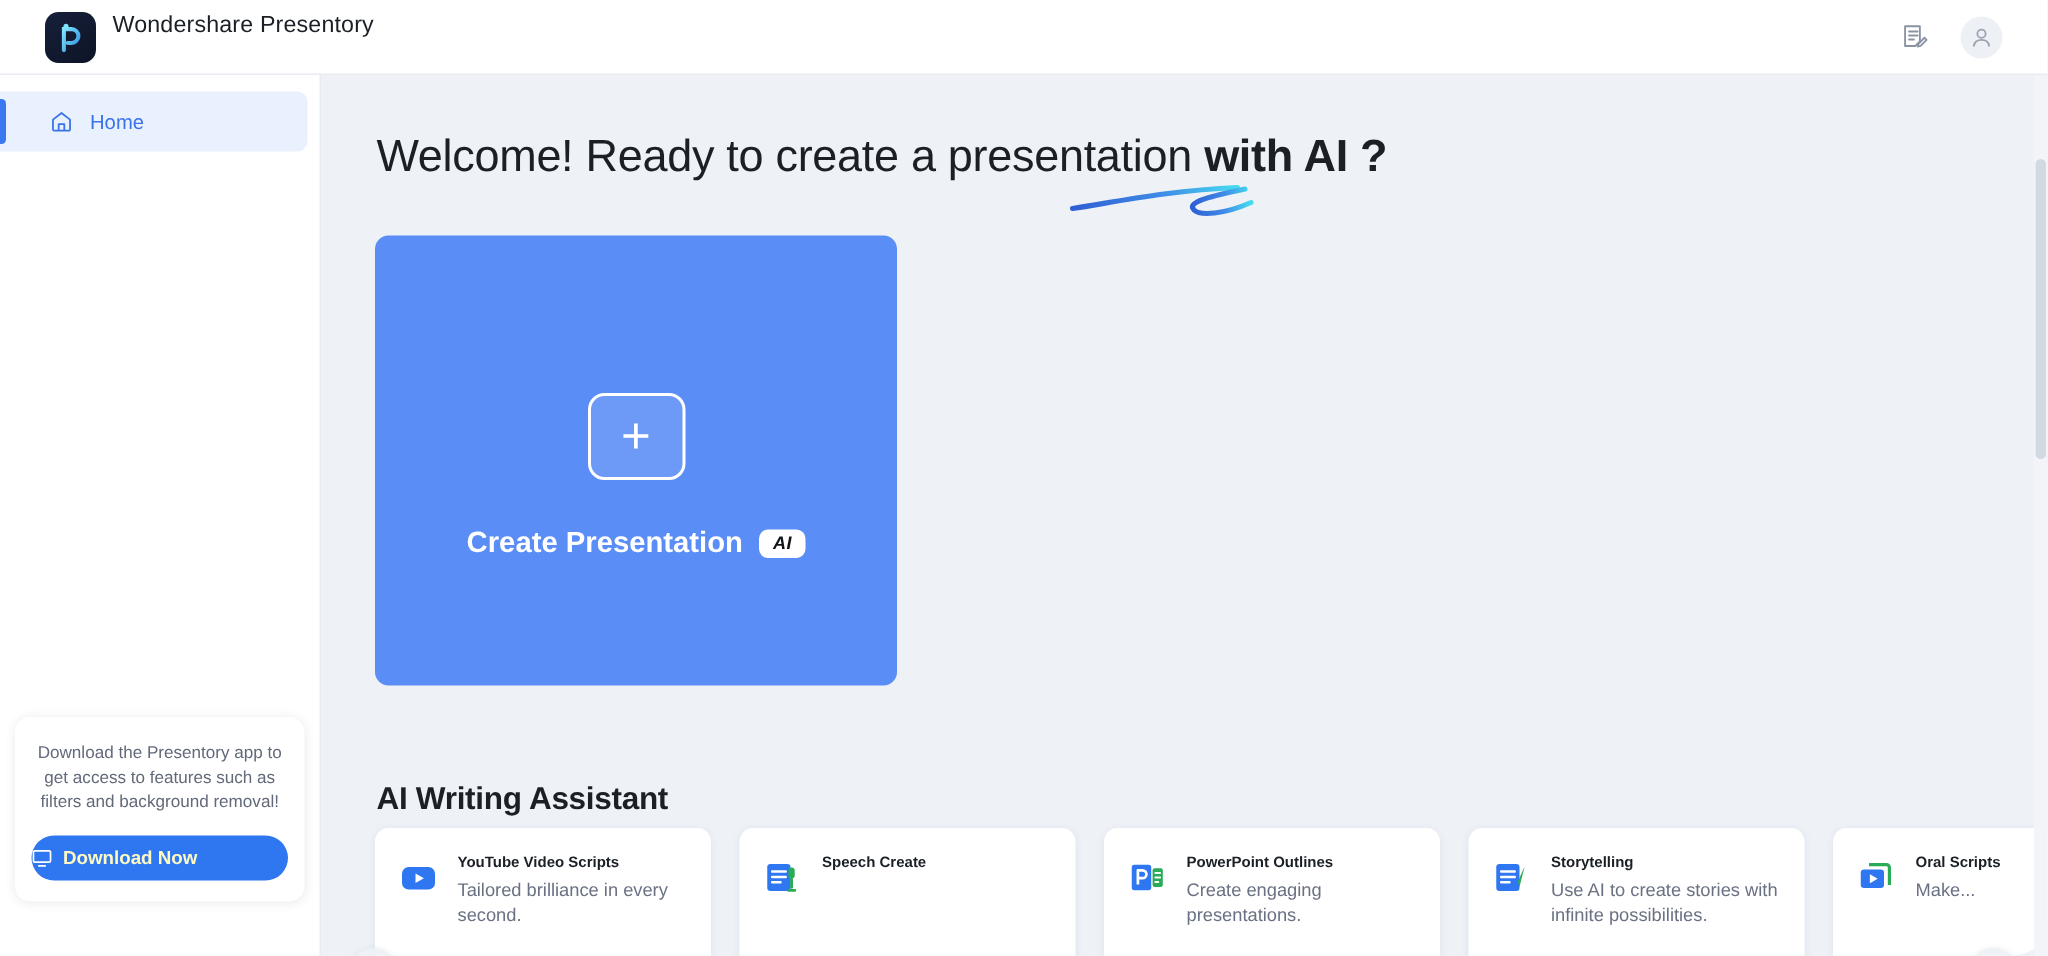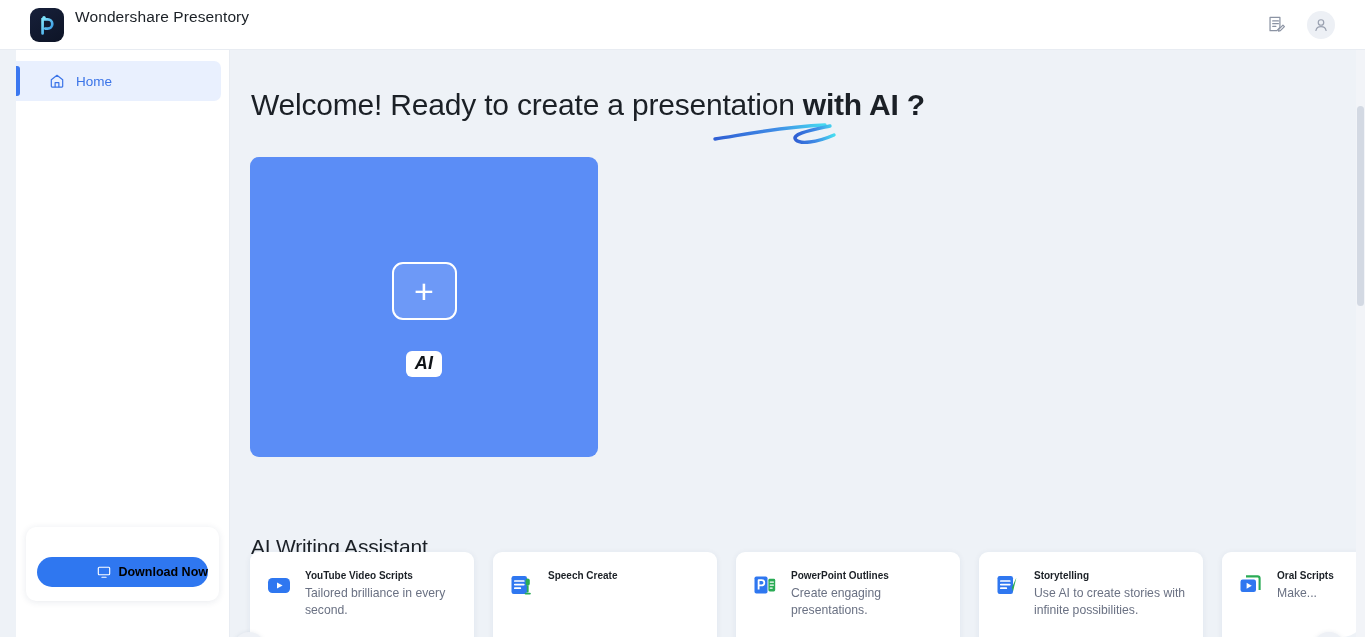--- a/index.html
+++ b/index.html
@@ -36,21 +36,21 @@
     cursor:pointer;
   }
   .avatar-btn {
     width:28px; height:28px; border-radius:50%;
     background:#edf0f5; display:flex; align-items:center; justify-content:center;
     cursor:pointer;
   }
 
   
   .sidebar {
-    position:absolute; top:50px; left:16px; width:214px; height:587px;
+    position:absolute; top:50px; left:0; width:214px; height:587px;
     background:#ffffff; border-right:1px solid #e8ecf2;
   }
   .nav-item {
     position:relative; height:40px; margin:11px 8px 0 0;
     border-radius:0 7px 7px 0;
     display:flex; align-items:center; gap:11px; padding-left:33px;
     cursor:pointer;
   }
   .nav-item.active { background:#e9f0fe; }
   .nav-accent {
@@ -66,22 +66,22 @@
     background:#ffffff; border-radius:10px;
     box-shadow:0 1px 7px rgba(30,50,90,.10);
     padding:16px 11px 14px;
     text-align:center;
   }
   .promo-text {
     font-size:11.4px; line-height:1.42; color:#62697a;
   }
   .promo-btn {
     margin-top:14px; width:100%; height:30px; border:none; border-radius:15px;
-    background:#2f77f0; color:#000000; font-size:12.5px; font-weight:bold;
-    display:flex; align-items:center; justify-content:flex-end; gap:7px;
+    background:#2f77f0; color:#fef9c3; font-size:12.5px; font-weight:bold;
+    display:flex; align-items:center; justify-content:flex-start; gap:7px;
     cursor:pointer; font-family:"Liberation Sans", sans-serif;
   }
 
   
   .main {
     position:absolute; top:50px; left:214px; width:1151px; height:587px;
     overflow:hidden;
     border-radius:23px;
   }
   .headline {
@@ -103,28 +103,28 @@
     display:flex; align-items:center; justify-content:center;
     transform:translateY(-35px);
   }
   .plus-glyph { color:#fff; font-size:34px; line-height:1; font-weight:300; }
   .create-label-row {
     position:absolute; top:194px; display:flex; align-items:center; gap:11px;
   }
   .create-label { font-size:19.5px; font-weight:bold; color:#ffffff; }
   .ai-badge {
     background:#ffffff; border-radius:6px; padding:3px 9px;
-    font-size:18px; font-weight:bold; font-style:italic; color:#101418;
+    font-size:12px; font-weight:bold; font-style:italic; color:#101418;
     letter-spacing:.3px; line-height:1.1;
   }
 
   
   .section-title {
-    position:absolute; left:37px; top:485px;
-    font-size:21px; font-weight:normal; color:#1b2026; letter-spacing:-.2px;
+    position:absolute; left:37px; top:471px;
+    font-size:21px; font-weight:bold; color:#1b2026; letter-spacing:-.2px;
   }
   .carousel {
     position:absolute; left:36px; top:502px; width:1115px; height:100px;
     display:flex; gap:19px;
   }
   .assist-card {
     width:224px; height:100px; flex:none;
     background:#ffffff; border-radius:9px;
     box-shadow:0 1px 6px rgba(35,55,95,.07);
     padding:18px 15px 0 16px;
@@ -196,20 +196,21 @@
     <span class="nav-icon">
       <svg width="16" height="16" viewBox="0 0 18 18" fill="none" stroke="#3b74e8" stroke-width="1.35">
         <path d="M2.6 7.6 9 2.6l6.4 5v7.4a.9.9 0 0 1-.9.9h-11a.9.9 0 0 1-.9-.9z" stroke-linejoin="round"></path>
         <path d="M6.9 15.9v-5h4.2v5" stroke-linejoin="round"></path>
       </svg>
     </span>
     <span class="nav-label">Home</span>
   </div>
 
   <div class="promo">
+    <div class="promo-text">Download the Presentory app to get access to features such as filters and background removal!</div>
     <button class="promo-btn">
       <span style="display:flex">
         <svg width="14" height="14" viewBox="0 0 16 16" fill="none" stroke="#ffffff" stroke-width="1.3">
           <rect x="1.5" y="2.6" width="13" height="8.6" rx="1.1"></rect>
           <path d="M5.6 14h4.8" stroke-linecap="round"></path>
         </svg>
       </span>
       <span>Download Now</span>
     </button>
   </div>
@@ -231,20 +232,21 @@
     </defs>
     <path d="M3 17 C 30 13, 66 5, 113 3" fill="none" stroke="url(#sq)" stroke-width="3.4" stroke-linecap="round"></path>
     <path d="M118 4 C 100 8, 78 12, 84 18 C 88 22, 104 21, 122 13" fill="none" stroke="url(#sq)" stroke-width="3.4" stroke-linecap="round"></path>
   </svg>
 
   <div class="create-card">
     <div class="plus-box">
       <span class="plus-glyph">+</span>
     </div>
     <div class="create-label-row">
+      <span class="create-label">Create Presentation</span>
       <span class="ai-badge">AI</span>
     </div>
   </div>
 
   <h2 class="section-title">AI Writing Assistant</h2>
 
   <div class="carousel">
 
     <div class="assist-card">
       <span class="assist-icon">

